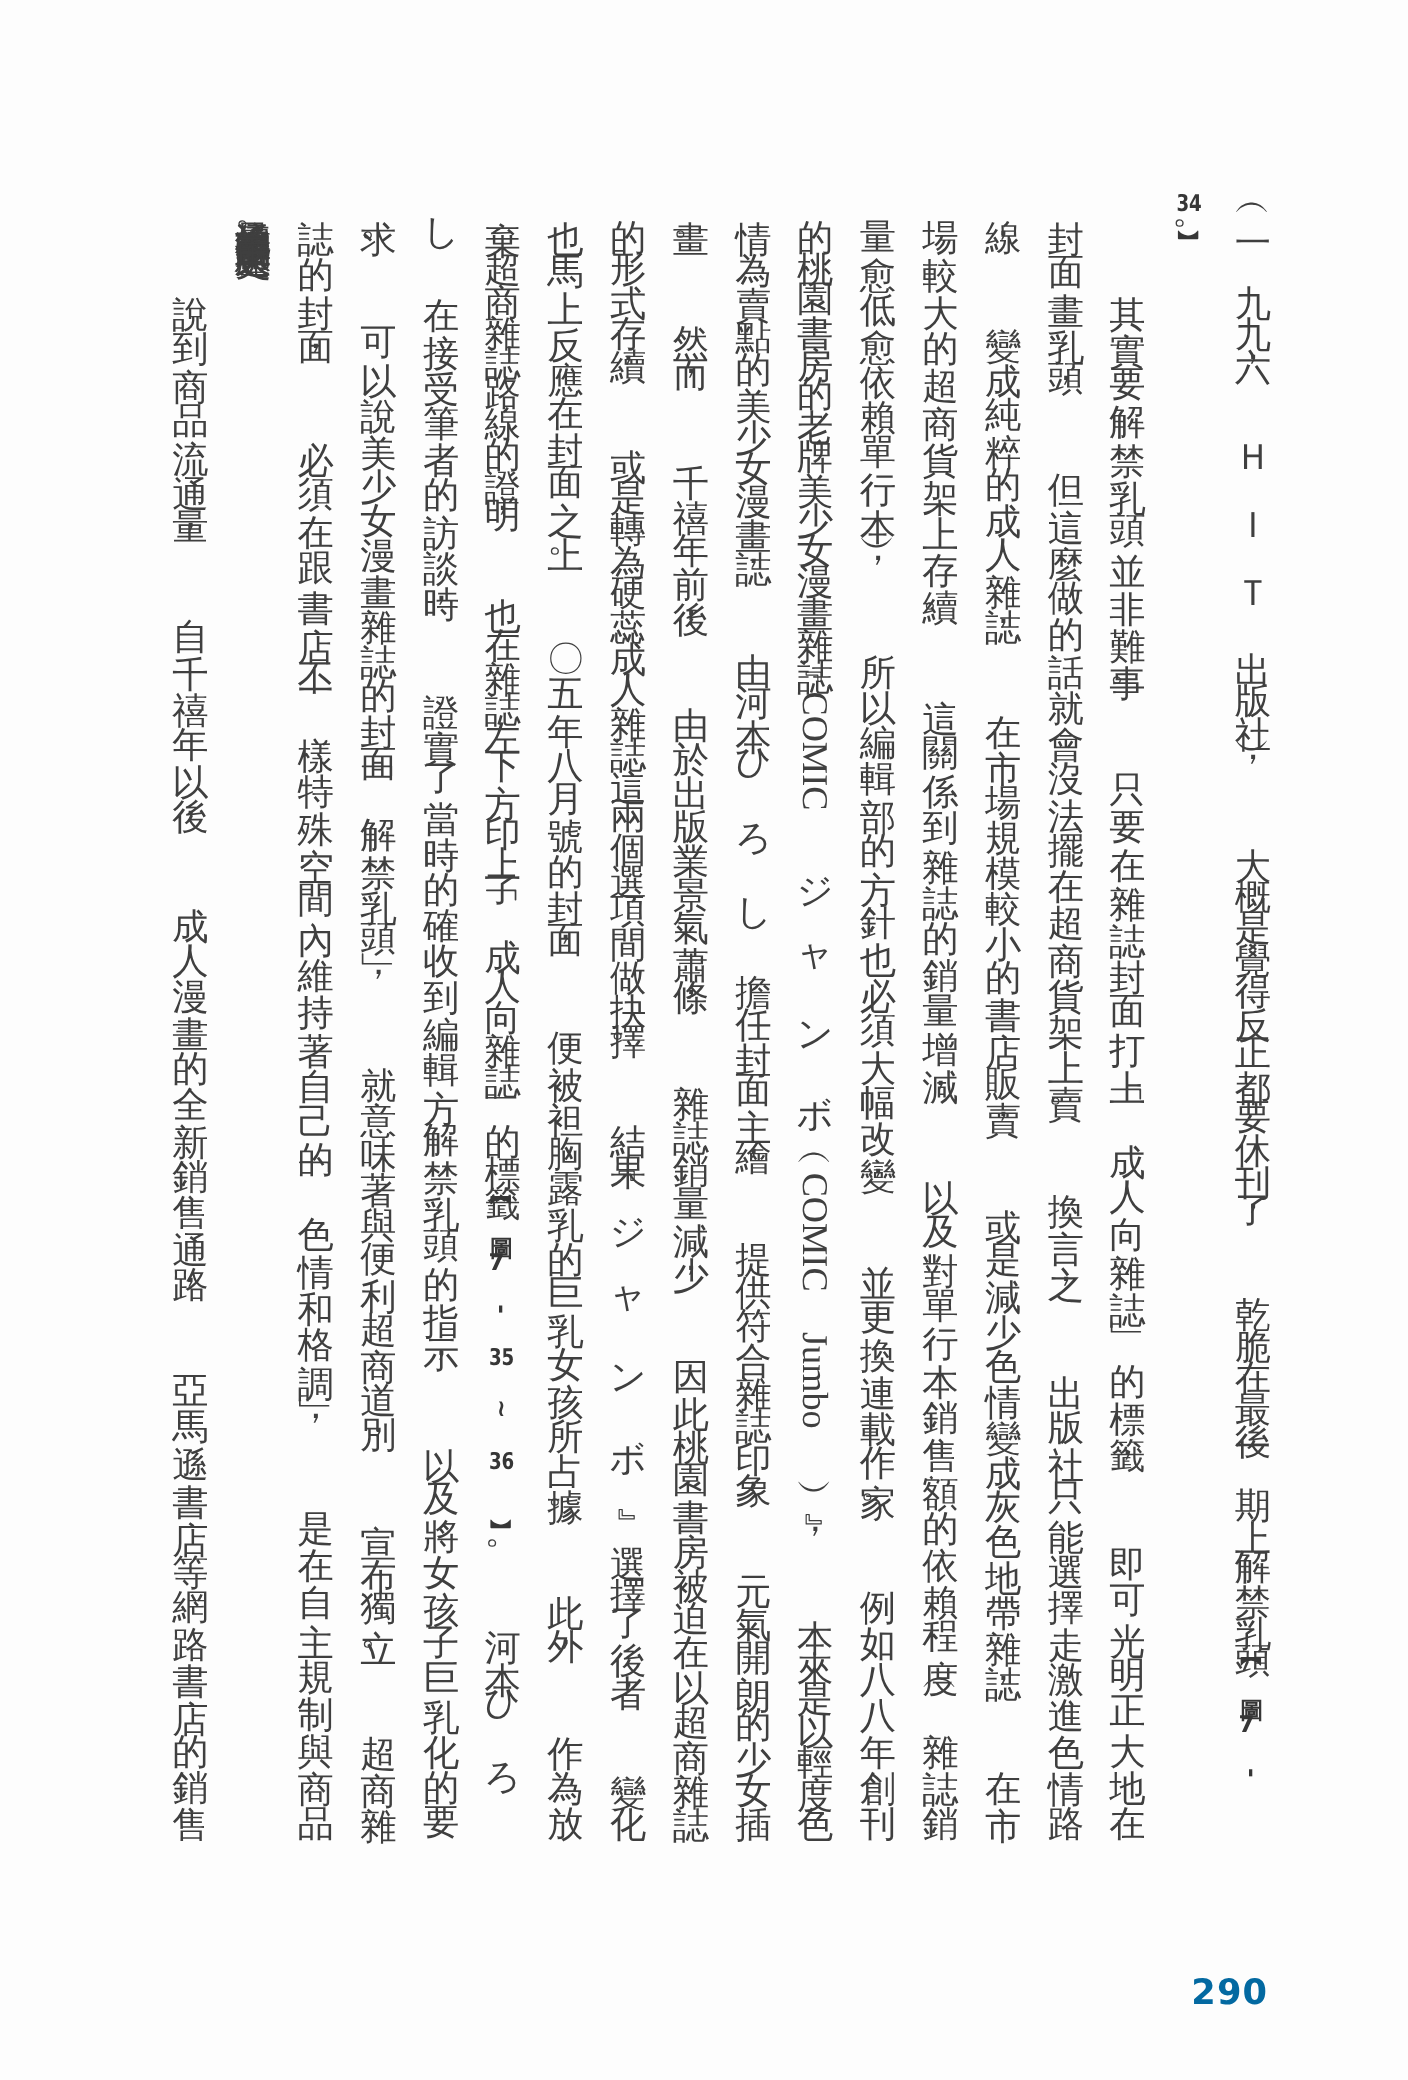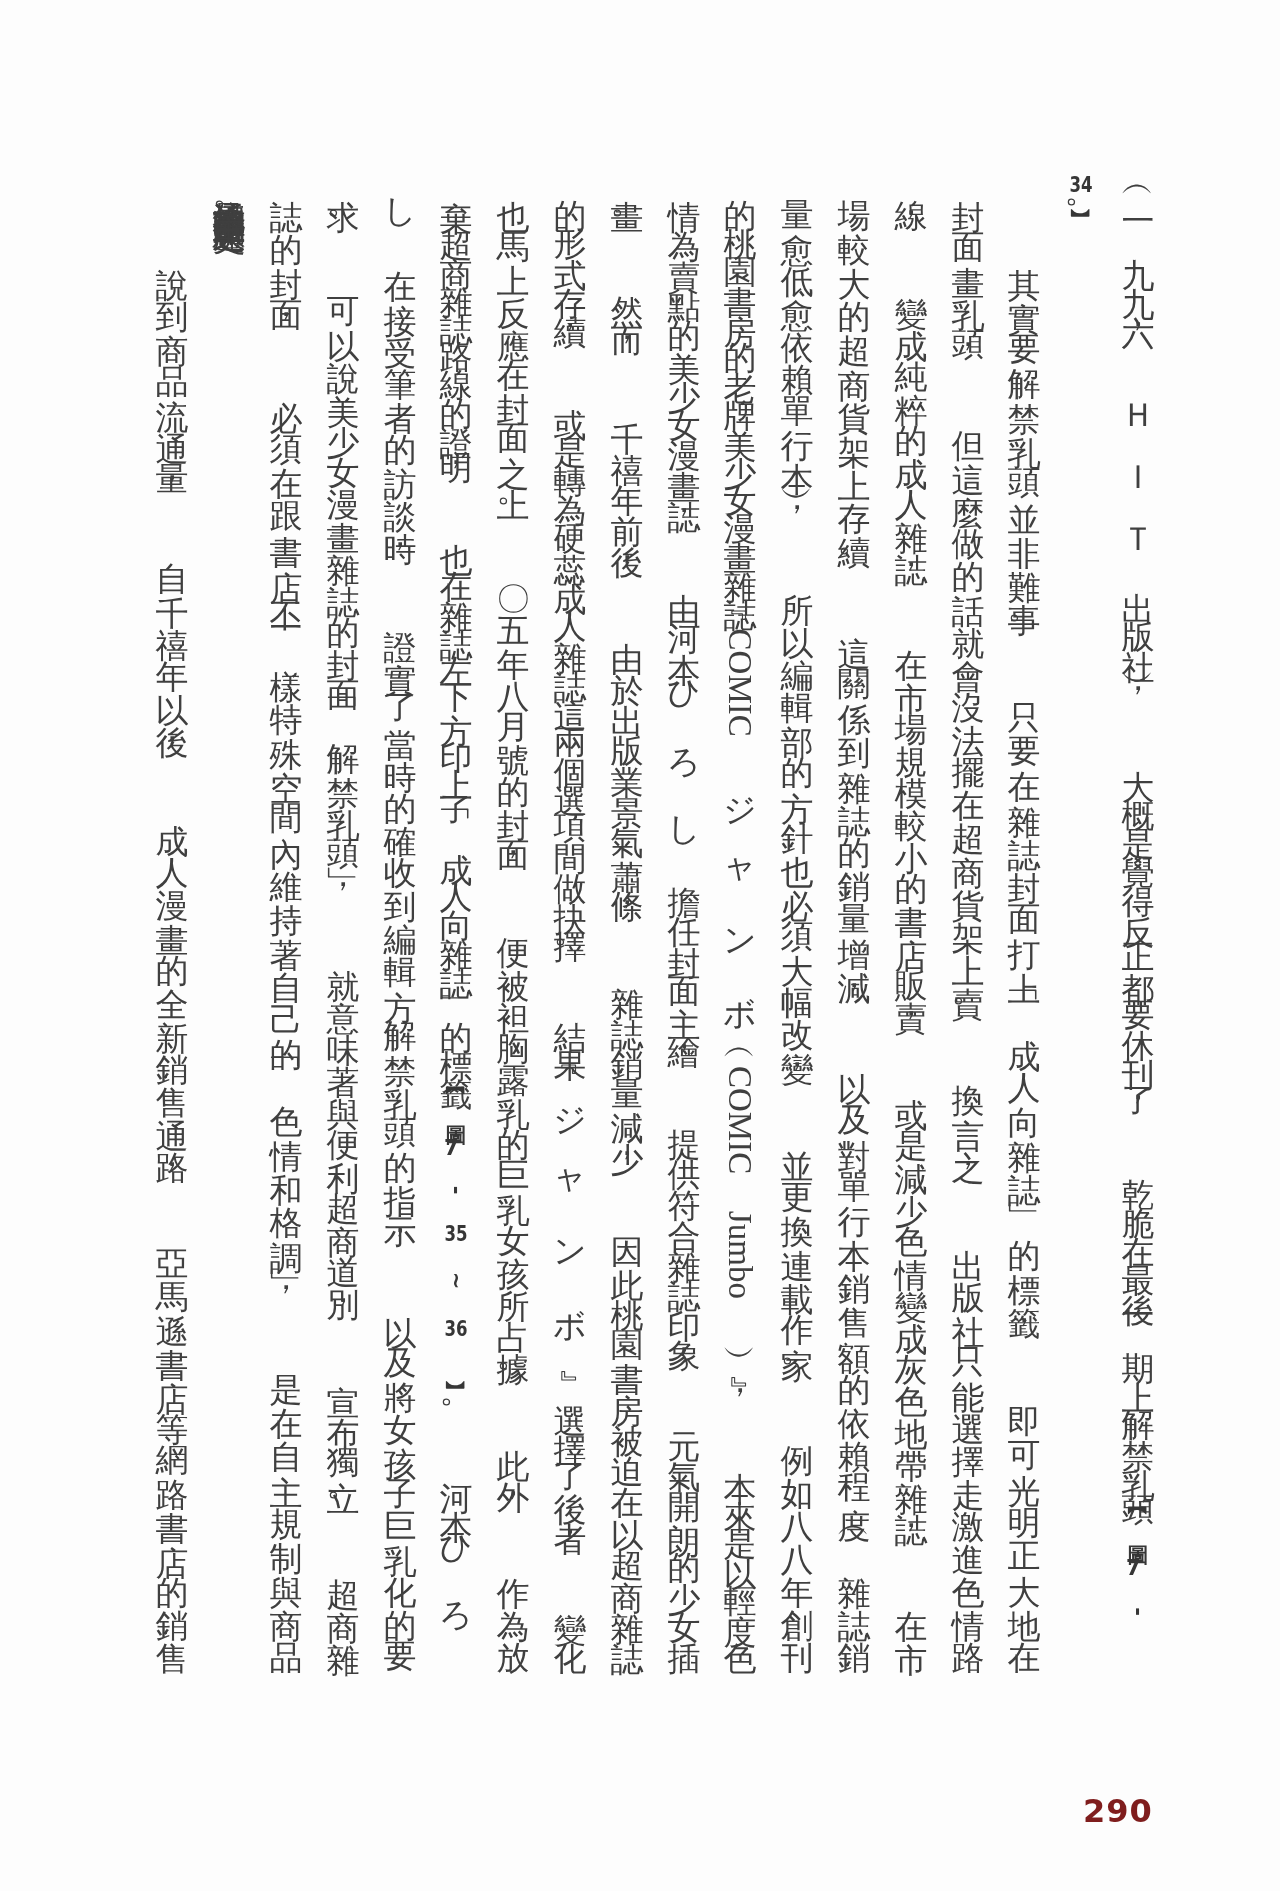--- a/index.html
+++ b/index.html
@@ -40,21 +40,21 @@
     .tcy { text-combine-upright: all; }
     .page-number {
       position: absolute;
       left: 1083px;
       top: 1793px;
       font-family: "DejaVu Sans", "Liberation Sans", sans-serif;
       font-weight: bold;
       font-size: 32px;
       line-height: 36px;
       letter-spacing: 1px;
-      color: #7f1d1d;
+      color: #0369a1;
     }
     .c1  { left: 1120px; }
     .c2  { left: 1063px; }
     .c3  { left: 1006px; }
     .c4  { left: 950px; }
     .c5  { left: 893px; }
     .c6  { left: 836px; }
     .c7  { left: 779px; }
     .c8  { left: 722px; }
     .c9  { left: 666px; }

